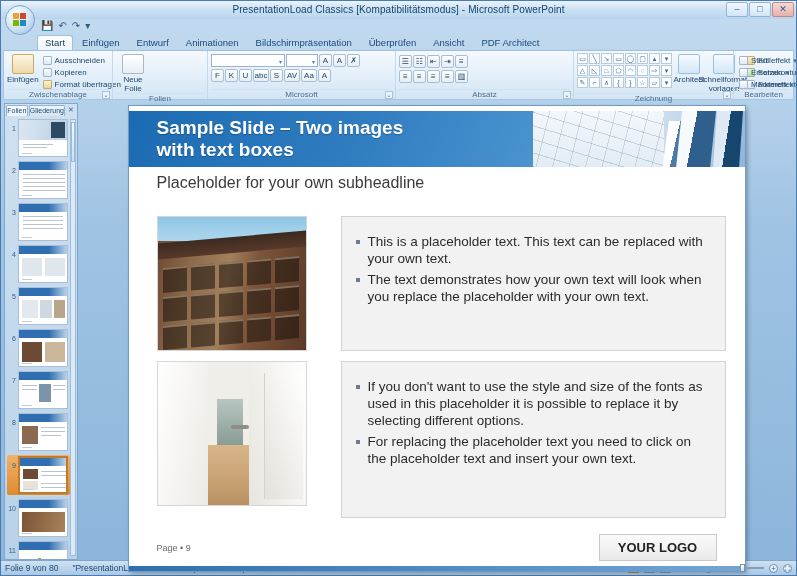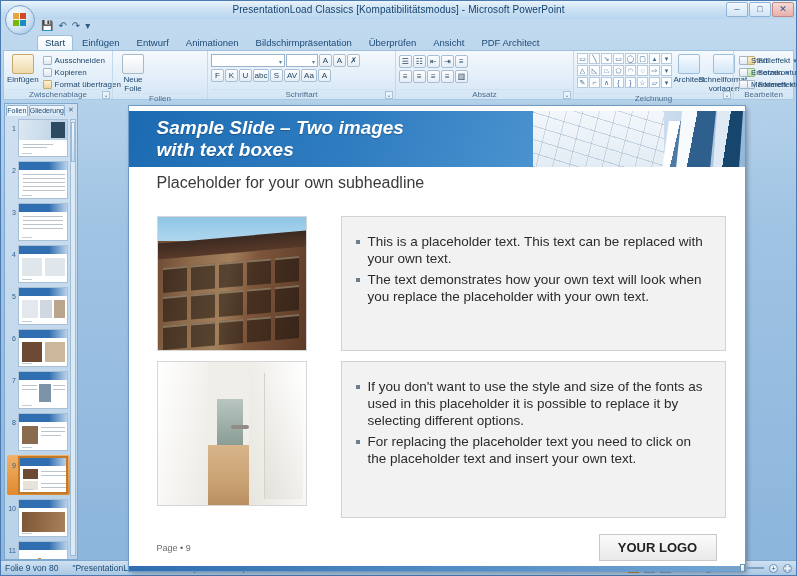--- a/index.html
+++ b/index.html
@@ -175,21 +175,21 @@
     padding-top:3px; position:relative;
   }
   .slide {
     width:616px; height:465px; background:#fff; position:relative;
     box-shadow:0 0 0 1px #6f9cc6, 2px 2px 5px rgba(0,0,0,.35);
     overflow:hidden;
   }
   .slide-header { position:absolute; left:0; right:0; top:5px; height:56px; display:flex; }
   .hdr-blue {
     width:404px; background:linear-gradient(110deg,#1c6bb2 0%, #2f7cc0 55%, #4a93cf 100%);
-    display:flex; align-items:center; padding-left:28px;font-style:italic;
+    display:flex; align-items:center; padding-left:28px;
   }
   .hdr-title {
     color:#fff; font-size:19px; font-weight:bold; line-height:22px;
     text-shadow:0 1px 1px rgba(0,0,0,.25); white-space:pre-line;
   }
   .hdr-img { flex:1; position:relative; overflow:hidden;
     background:linear-gradient(100deg,#e8eef5 0%, #dbe7f2 40%, #c3d7ea 70%, #8fb6d8 100%); }
   .hdr-img .blueprint {
     position:absolute; left:0; top:0; width:62%; height:100%;
     background:
@@ -373,21 +373,21 @@
           <div class="mini">F</div>
           <div class="mini">K</div>
           <div class="mini">U</div>
           <div class="mini wide">abc</div>
           <div class="mini">S</div>
           <div class="mini wide">AV</div>
           <div class="mini wide">Aa</div>
           <div class="mini">A</div>
         </div>
       </div>
-      <div class="rgroup-label">Schriftart</div>
+      <div class="rgroup-label">Microsoft</div>
       <div class="dlg-launch">⌄</div>
     </div>
 
     <div class="rgroup" style="width:180px">
       <div class="rgroup-body">
         <div style="display:flex; flex-direction:column; gap:2px; padding-top:2px">
           <div class="row">
             <div class="mini">☰</div>
             <div class="mini">☷</div>
             <div class="mini">⇤</div>

